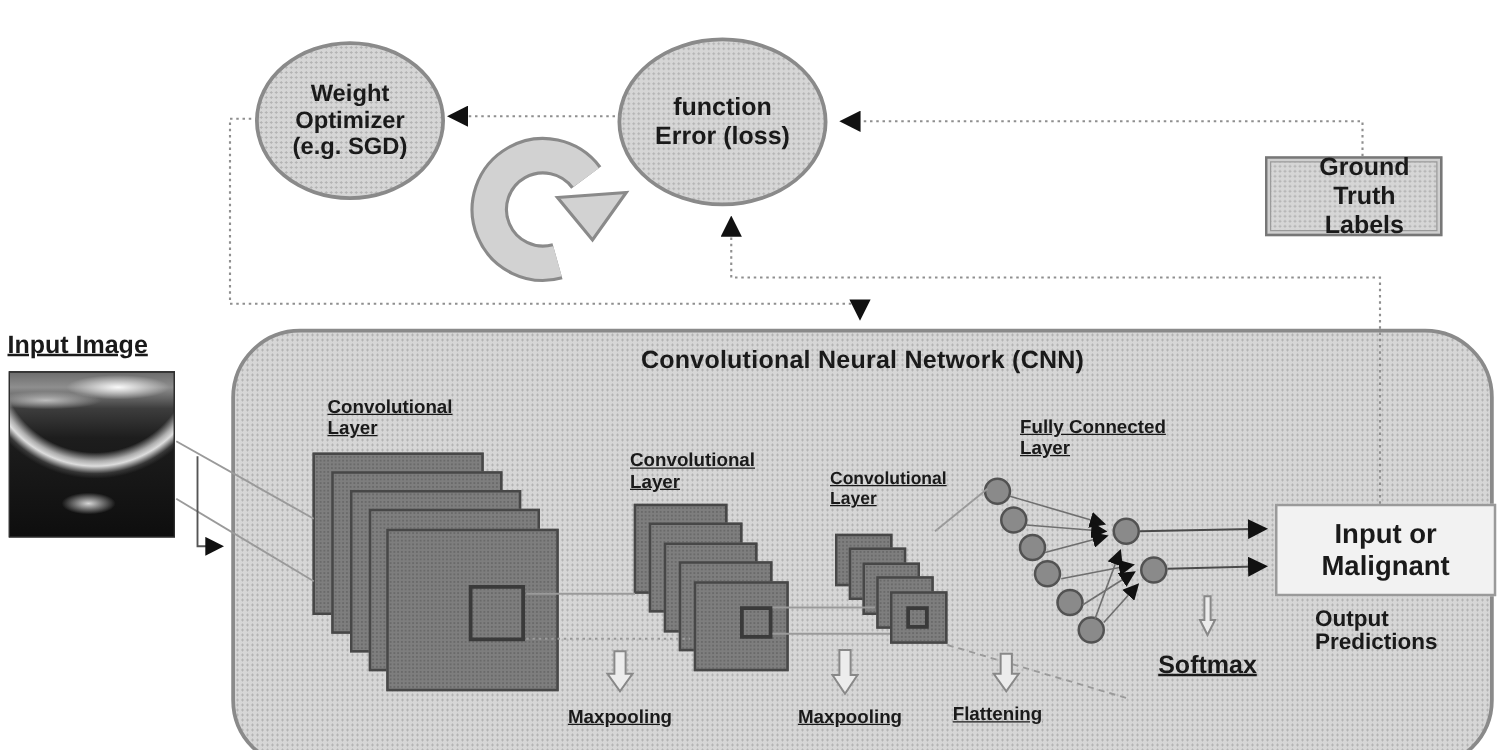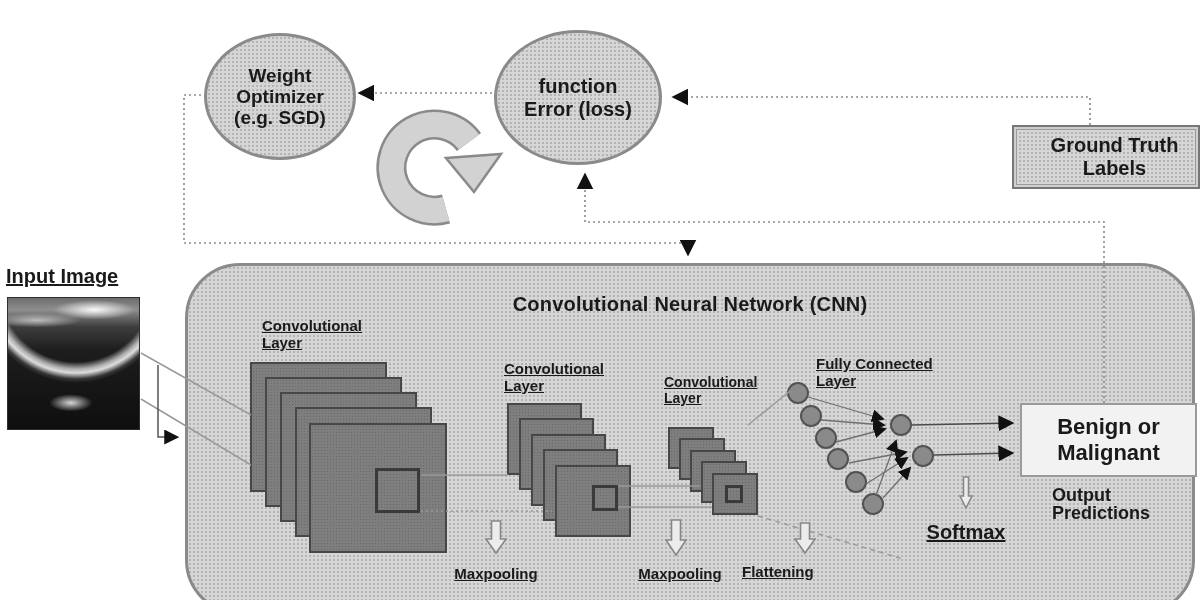--- a/index.html
+++ b/index.html
@@ -13,31 +13,31 @@
     background-size:4px 4px;
   }
   .ellipse {
     position:absolute; border:3px solid #8a8a8a; border-radius:50%;
     display:flex; flex-direction:column; justify-content:center;
     text-align:center; font-weight:bold; box-sizing:border-box;
   }
   .wo { left:204px; top:8px;  width:152px; height:127px; font-size:19px; line-height:21px; }
   .ef { left:494px; top:5px;  width:168px; height:135px; font-size:20px; line-height:23px; }
   .gtbox {
-    position:absolute; left:1012px; top:100px; width:188px; height:64px;
+    position:absolute; left:1012px; top:100px; width:142px; height:64px;
     border:2px solid #777; box-shadow: inset 0 0 0 2px #cfcfcf, inset 0 0 0 3px #9a9a9a;
     display:flex; flex-direction:column; justify-content:center;
     text-align:center; font-size:20px; font-weight:bold; line-height:23px; box-sizing:border-box;padding-left:17px;
   }
   .cnn {
     position:absolute; left:185px; top:238px; width:1010px; height:352px;
     border:3px solid #8a8a8a; border-radius:55px; box-sizing:border-box;
   }
   .cnn-title {
-    position:absolute; left:185px; top:268px; width:1010px; text-align:center;
+    position:absolute; left:185px; top:252px; width:1010px; text-align:center;
     font-size:20px; font-weight:bold; letter-spacing:.2px;
   }
   .lbl { position:absolute; font-weight:bold;text-decoration:underline; }
   .lbl div { display:block; }
   .sq {
     position:absolute; background-color:#7e7e7e; border:2px solid #474747; box-sizing:border-box;
     background-image: radial-gradient(rgba(0,0,0,.16) .7px, transparent .8px);
     background-size:3px 3px;
   }
   .kernel { position:absolute; border:3px solid #3a3a3a; box-sizing:border-box; }
@@ -127,42 +127,42 @@
   <div>
     <div class="sq" style="left:668px; top:402px; width:46px; height:42px;"></div>
     <div class="sq" style="left:679px; top:413px; width:46px; height:42px;"></div>
     <div class="sq" style="left:690px; top:425px; width:46px; height:42px;"></div>
     <div class="sq" style="left:701px; top:436px; width:46px; height:42px;"></div>
     <div class="sq" style="left:712px; top:448px; width:46px; height:42px;">
       <div class="kernel" style="left:11px; top:10px; width:18px; height:18px;"></div>
     </div>
   </div>
 
-  <div class="lbl" style="left:816px; top:330px; font-size:15px; line-height:17px;">
+  <div class="lbl" style="left:816px; top:308px; font-size:15px; line-height:17px;">
     <div>Fully Connected</div>
     <div>Layer</div>
   </div>
   <div>
     <div class="node" style="left:787px; top:357px;"></div>
     <div class="node" style="left:800px; top:380px;"></div>
     <div class="node" style="left:815px; top:402px;"></div>
     <div class="node" style="left:827px; top:423px;"></div>
     <div class="node" style="left:845px; top:446px;"></div>
     <div class="node" style="left:862px; top:468px;"></div>
     <div class="node" style="left:890px; top:389px;"></div>
     <div class="node" style="left:912px; top:420px;"></div>
   </div>
 
   <div class="lbl" style="left:440px; top:540px; width:112px; font-size:15px; text-align:center;">Maxpooling</div>
   <div class="lbl" style="left:624px; top:540px; width:112px; font-size:15px; text-align:center;">Maxpooling</div>
-  <div class="lbl" style="left:742px; top:538px; width:112px; font-size:15px; text-align:left;">Flattening</div>
+  <div class="lbl" style="left:742px; top:538px; width:112px; font-size:15px; text-align:center;">Flattening</div>
   <div class="lbl" style="left:920px; top:496px; width:92px; font-size:20px; text-align:center;">Softmax</div>
 
   <div class="outbox">
-    <div>Benign or</div>
+    <div>Input or</div>
     <div>Malignant</div>
   </div>
   <div class="outcap">
     <div>Output</div>
     <div>Predictions</div>
   </div>
 
   <svg class="overlay" viewBox="0 0 1200 600">
     <defs>
       <marker id="ah" markerWidth="10" markerHeight="10" viewBox="0 0 10 10" refX="8.5" refY="5" orient="auto-start-reverse">

